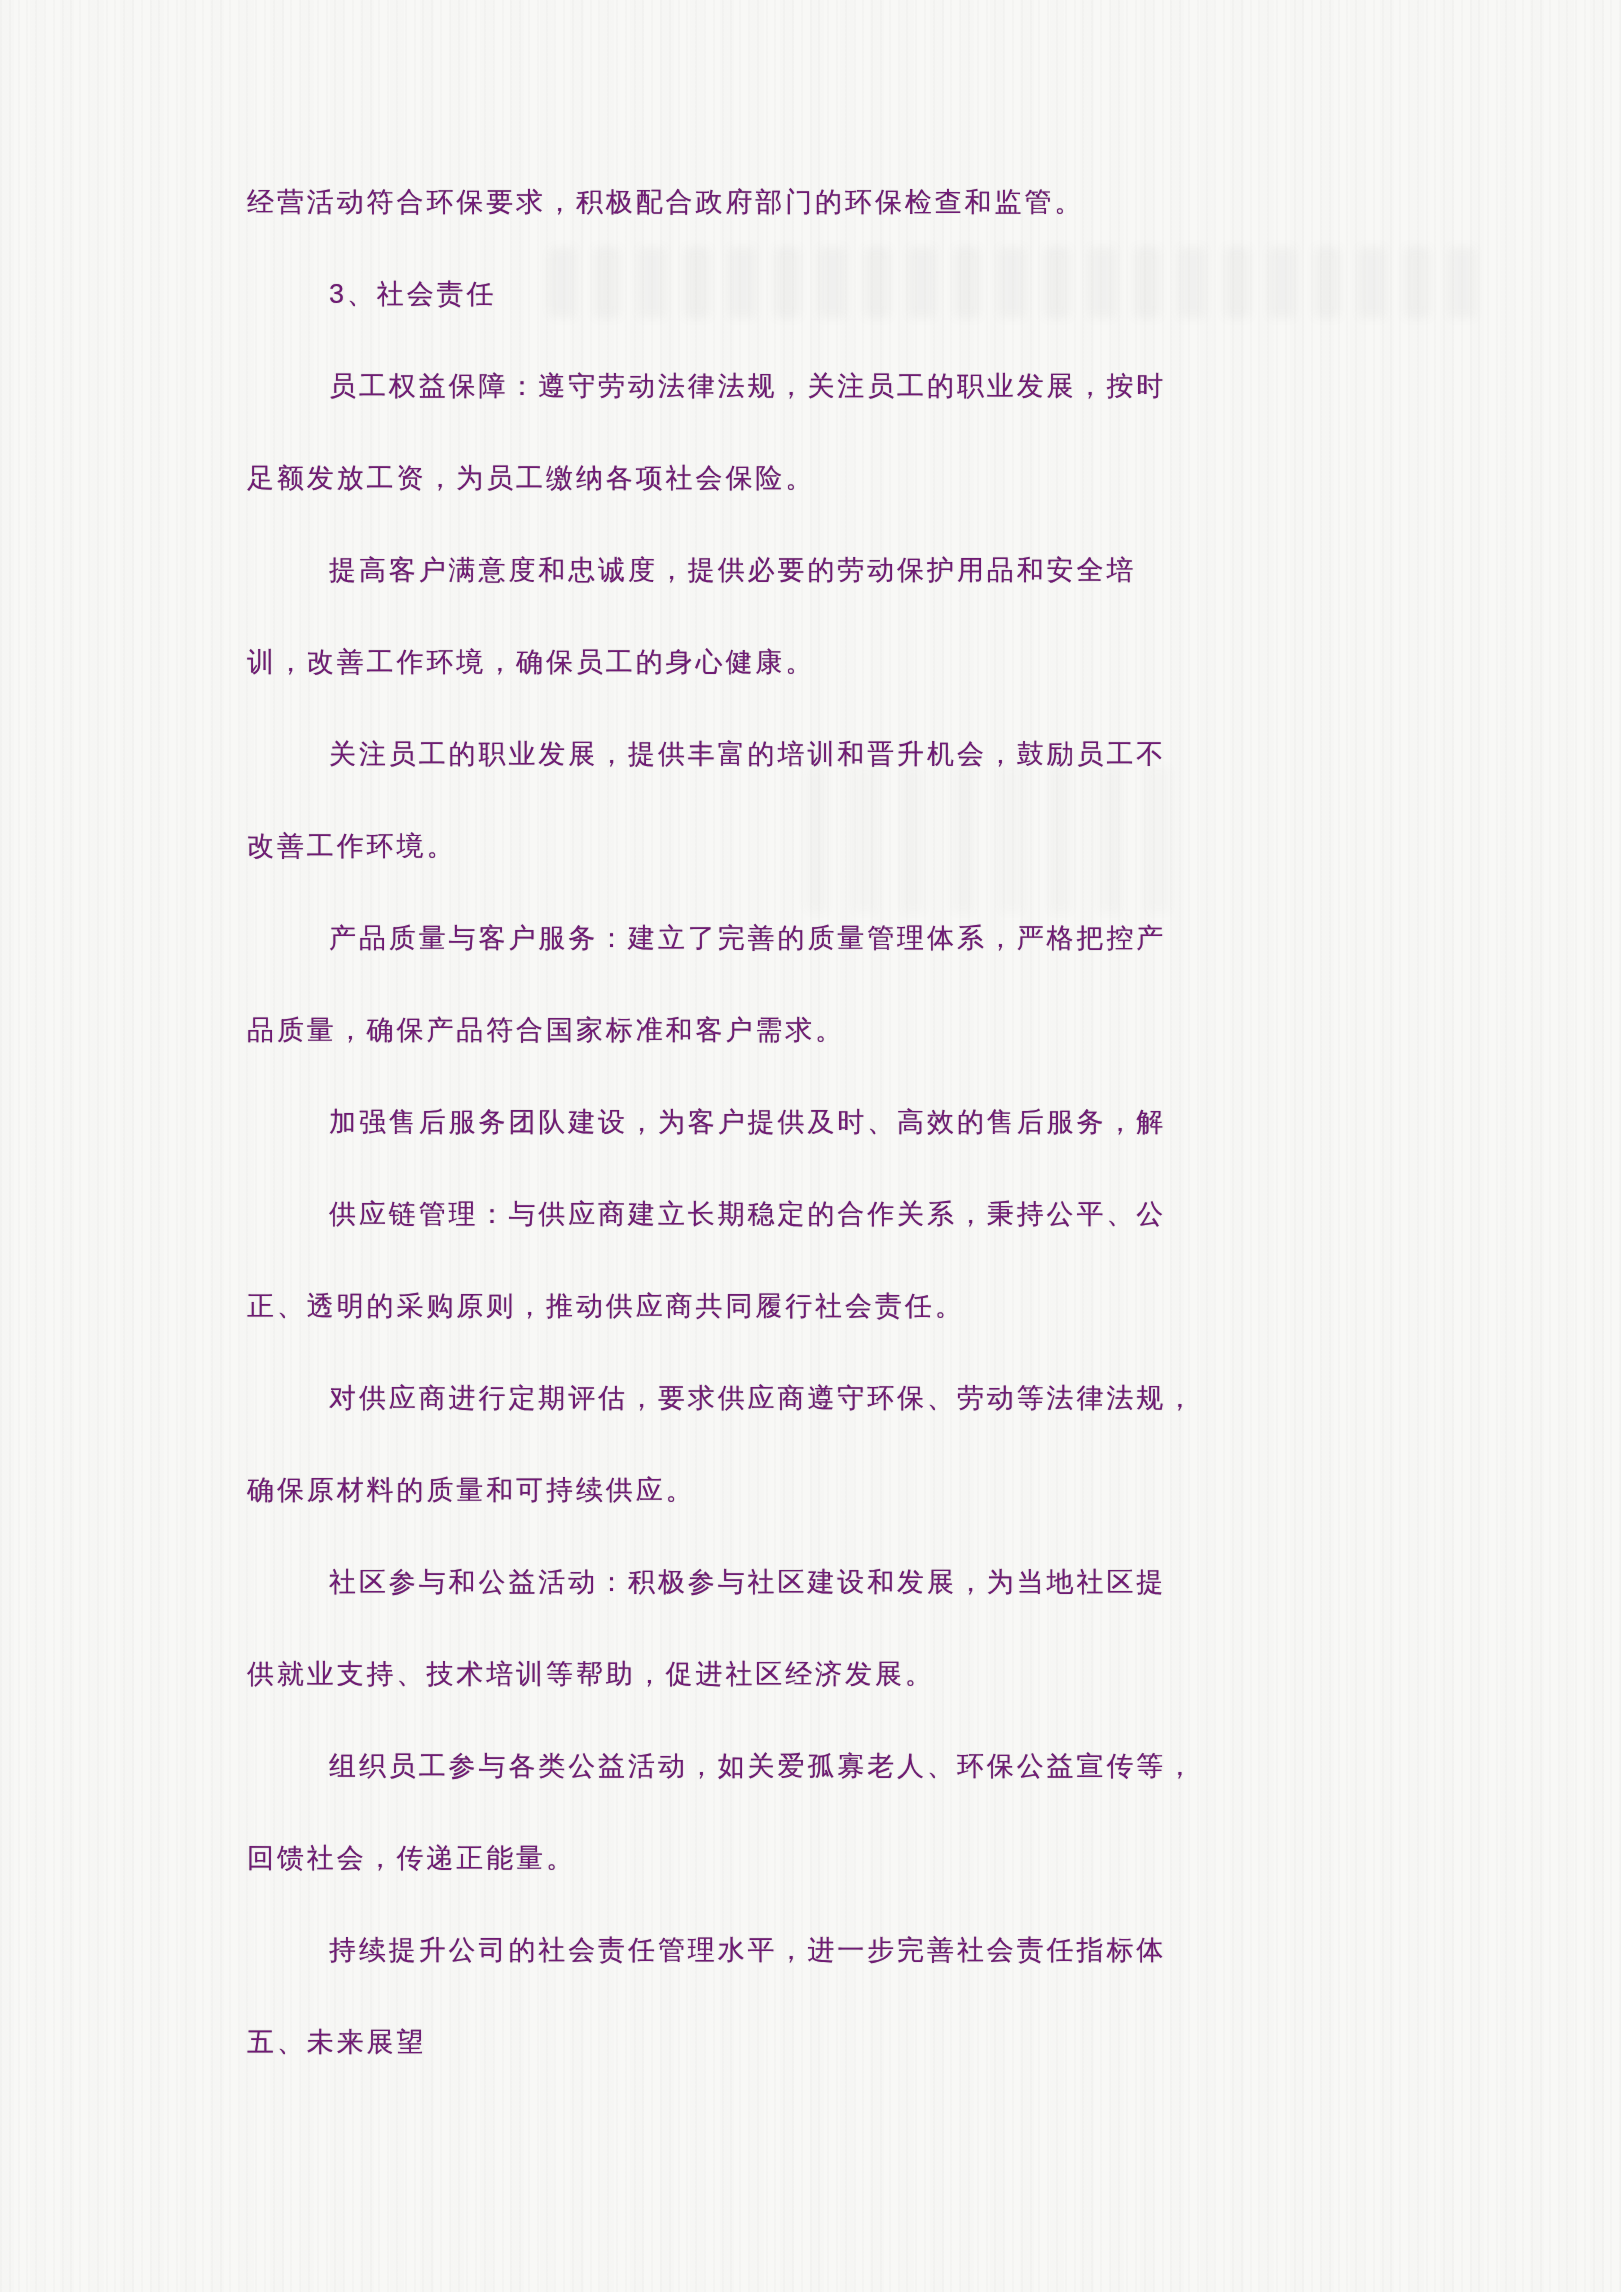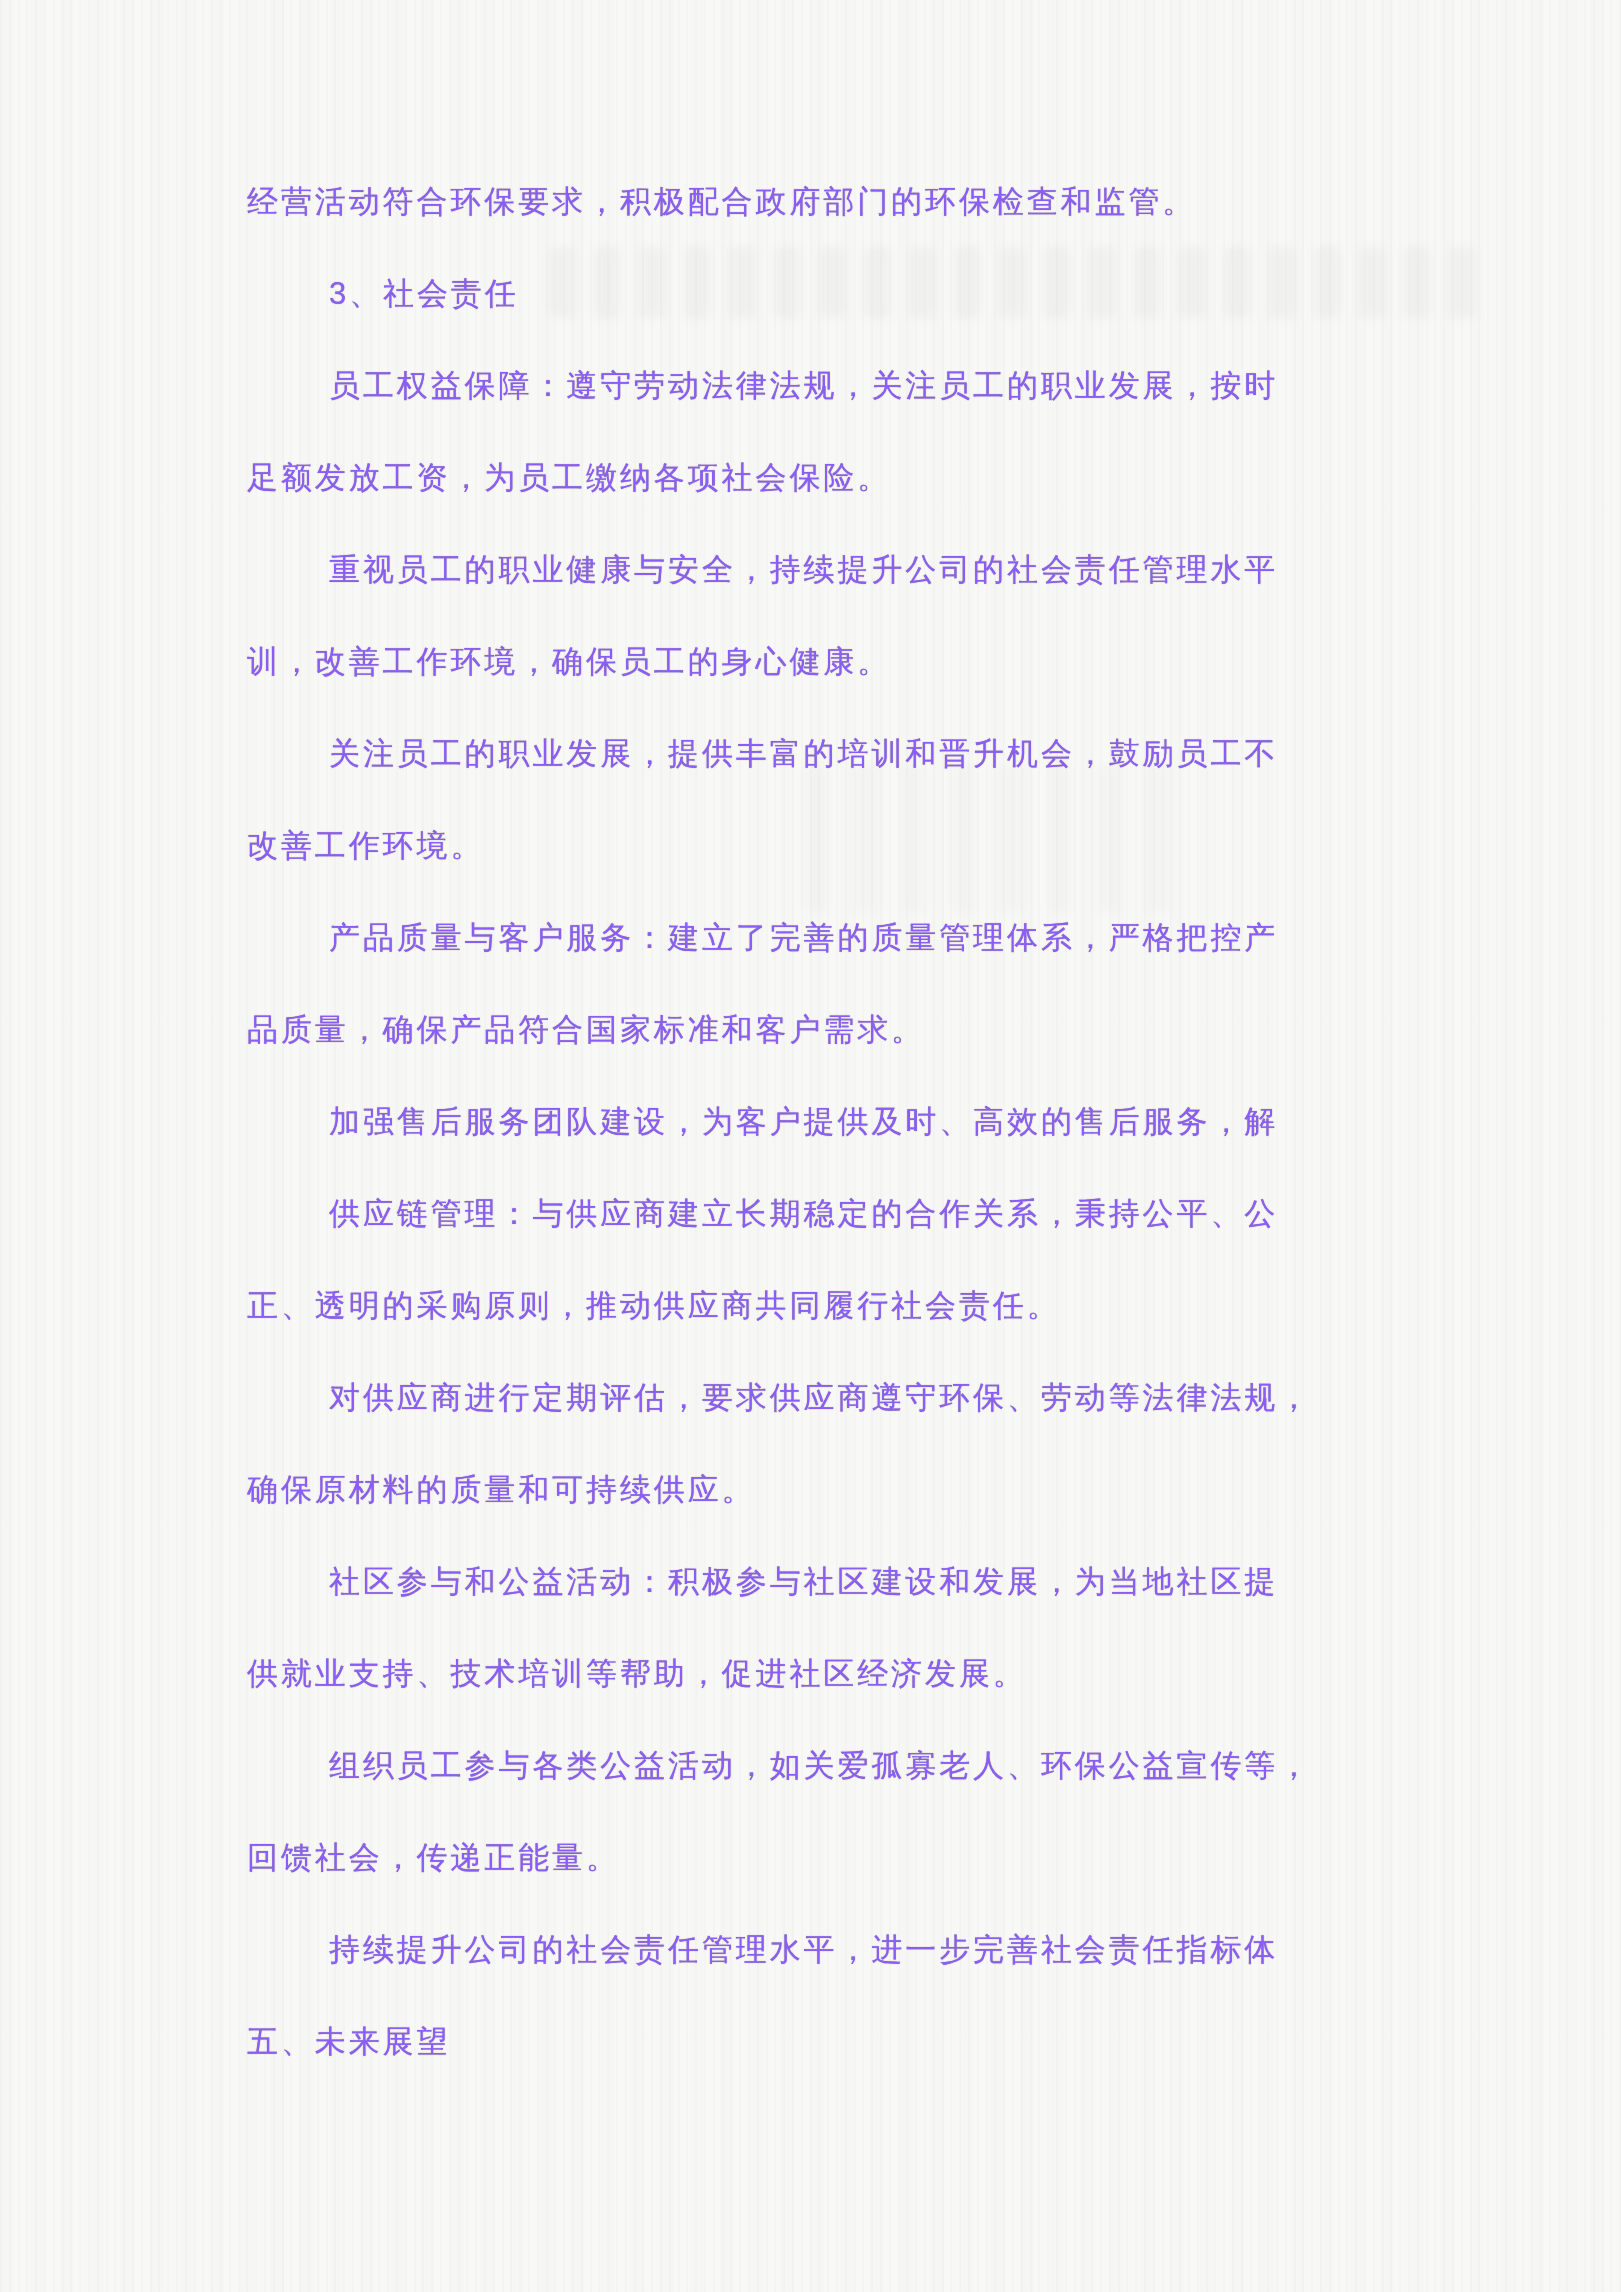--- a/index.html
+++ b/index.html
@@ -50,42 +50,42 @@
   }
   .page-text {
     position: absolute;
     left: 247px;
     top: 156px;
     width: 1264px;
   }
   .line {
     height: 92px;
     line-height: 92px;
-    font-size: 31px;
+    font-size: 27px;
     letter-spacing: 2.9px;
-    color: #8b5cf6;
+    color: #701a75;
     white-space: nowrap;
     text-shadow: 0 0 1px rgba(45,45,45,0.55);
   }
   .line.indent { padding-left: 82px; }
   .lead { font-weight: 400; }
 </style>
 </head>
 <body>
 
 <div class="scan-noise"></div>
 <div class="ghost ghost-1"></div>
 <div class="ghost ghost-2"></div>
 
 <div class="page-text">
   <div class="line"><span class="lead"></span><span>经营活动符合环保要求，积极配合政府部门的环保检查和监管。</span></div>
   <div class="line indent"><span class="lead">3、社会责任</span><span></span></div>
   <div class="line indent"><span class="lead">员工权益保障：</span><span>遵守劳动法律法规，关注员工的职业发展，按时</span></div>
   <div class="line"><span class="lead"></span><span>足额发放工资，为员工缴纳各项社会保险。</span></div>
-  <div class="line indent"><span class="lead"></span><span>重视员工的职业健康与安全，持续提升公司的社会责任管理水平</span></div>
+  <div class="line indent"><span class="lead"></span><span>提高客户满意度和忠诚度，提供必要的劳动保护用品和安全培</span></div>
   <div class="line"><span class="lead"></span><span>训，改善工作环境，确保员工的身心健康。</span></div>
   <div class="line indent"><span class="lead"></span><span>关注员工的职业发展，提供丰富的培训和晋升机会，鼓励员工不</span></div>
   <div class="line"><span class="lead"></span><span>改善工作环境。</span></div>
   <div class="line indent"><span class="lead">产品质量与客户服务：</span><span>建立了完善的质量管理体系，严格把控产</span></div>
   <div class="line"><span class="lead"></span><span>品质量，确保产品符合国家标准和客户需求。</span></div>
   <div class="line indent"><span class="lead"></span><span>加强售后服务团队建设，为客户提供及时、高效的售后服务，解</span></div>
   <div class="line indent"><span class="lead">供应链管理：</span><span>与供应商建立长期稳定的合作关系，秉持公平、公</span></div>
   <div class="line"><span class="lead"></span><span>正、透明的采购原则，推动供应商共同履行社会责任。</span></div>
   <div class="line indent"><span class="lead"></span><span>对供应商进行定期评估，要求供应商遵守环保、劳动等法律法规，</span></div>
   <div class="line"><span class="lead"></span><span>确保原材料的质量和可持续供应。</span></div>

